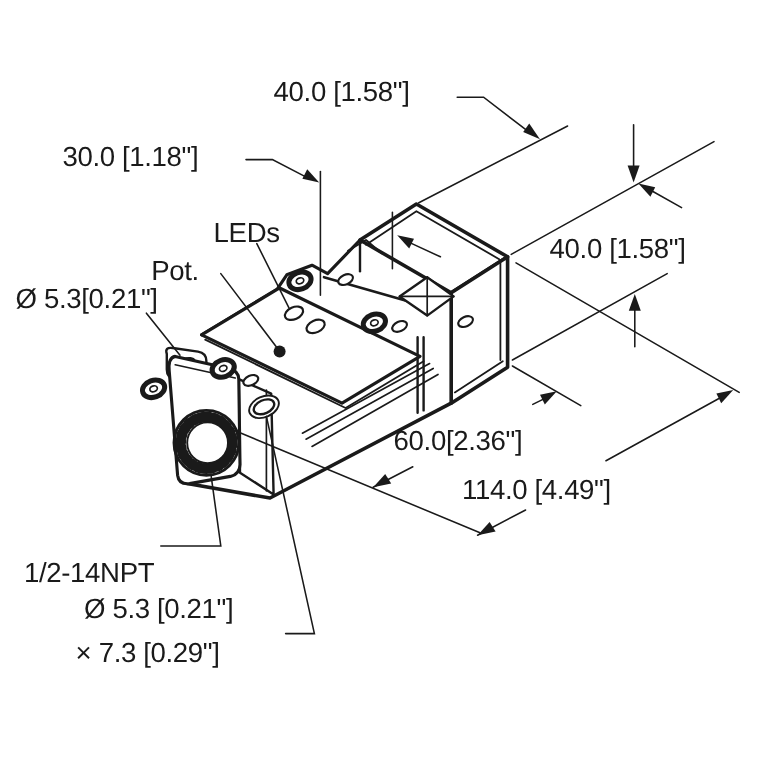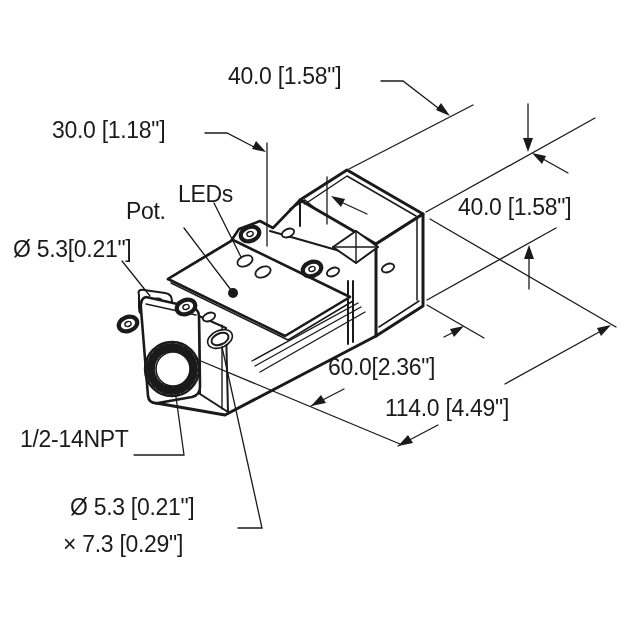--- a/index.html
+++ b/index.html
@@ -9,26 +9,26 @@
   }
   .stage svg{position:absolute;left:0;top:0;}
   .lbl{
     position:absolute;color:#1a1a1a;font-size:23px;line-height:1.05;
     white-space:nowrap;letter-spacing:-0.3px;
   }
   
   .lbl.dim-head-width {left:228px;top:64px;}
   .lbl.dim-cover      {left:52px; top:118px;}
   .lbl.leds           {left:178px;top:182px;}
-  .lbl.pot            {left:126px;top:199px;}
+  .lbl.pot            {left:126px;top:213px;}
   .lbl.mount-hole     {left:13px; top:237px;}
   .lbl.dim-head-height{left:458px;top:195px;}
   .lbl.dim-body       {left:328px;top:355px;}
   .lbl.dim-overall    {left:385px;top:396px;}
-  .lbl.conduit        {left:20px; top:427px;}
+  .lbl.conduit        {left:20px; top:465px;}
   .lbl.slot-dia       {left:70px; top:495px;}
   .lbl.slot-depth     {left:63px; top:532px;}
 </style>
 </head>
 <body>
 
 <div class="stage">
 
   <svg width="632" height="632" viewBox="0 0 632 632">
 

